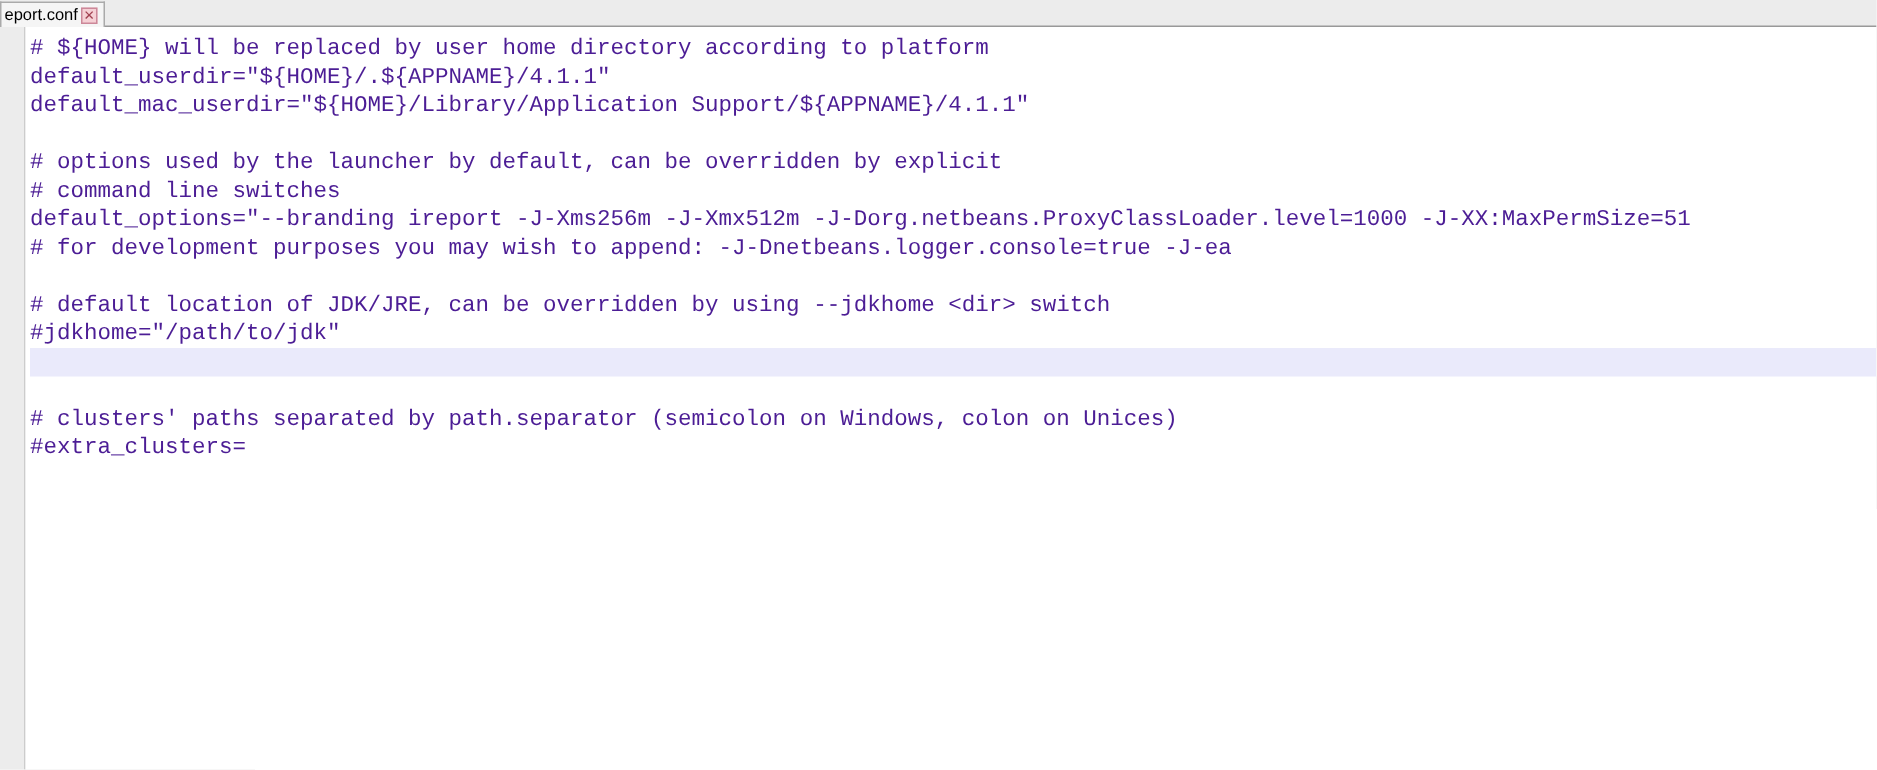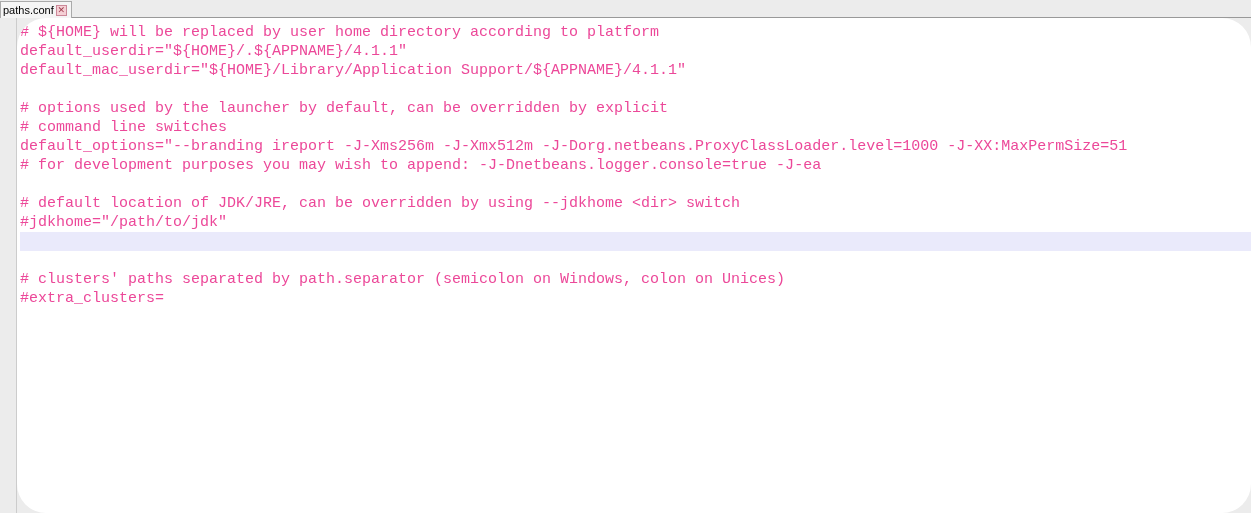--- a/index.html
+++ b/index.html
@@ -64,41 +64,40 @@
       border-right: 1px solid #ccc;
       flex-shrink: 0;
     }
     .editor {
       flex: 1;
       background: #ffffff;
       font-family: "Courier New", Consolas, monospace;
       font-size: 15px;
       line-height: 19px;
       white-space: pre;
-      color: #ec4899;
+      color: #4c1d95;
       overflow: hidden;
       padding-top: 5px;
       padding-left: 3px;
-      border-radius: 29px;
     }
     .line {
       height: 19px;
       white-space: pre;
     }
     .line.highlight {
       background: #eaeafb;
       width: 100%;
     }
   </style>
 </head>
 <body>
 
 <div class="tab-bar">
   <div class="tab">
-    <span class="tab-label">paths.conf</span>
+    <span class="tab-label">eport.conf</span>
     <span class="close-icon" title="Close">✕</span>
   </div>
 </div>
 
 <div class="editor-container">
   <div class="gutter"></div>
   <div class="editor" id="editor"><div class="line"># ${HOME} will be replaced by user home directory according to platform</div><div class="line">default_userdir="${HOME}/.${APPNAME}/4.1.1"</div><div class="line">default_mac_userdir="${HOME}/Library/Application Support/${APPNAME}/4.1.1"</div><div class="line">&nbsp;</div><div class="line"># options used by the launcher by default, can be overridden by explicit</div><div class="line"># command line switches</div><div class="line">default_options="--branding ireport -J-Xms256m -J-Xmx512m -J-Dorg.netbeans.ProxyClassLoader.level=1000 -J-XX:MaxPermSize=51</div><div class="line"># for development purposes you may wish to append: -J-Dnetbeans.logger.console=true -J-ea</div><div class="line">&nbsp;</div><div class="line"># default location of JDK/JRE, can be overridden by using --jdkhome &lt;dir&gt; switch</div><div class="line">#jdkhome="/path/to/jdk"</div><div class="line highlight">&nbsp;</div><div class="line">&nbsp;</div><div class="line"># clusters' paths separated by path.separator (semicolon on Windows, colon on Unices)</div><div class="line">#extra_clusters=</div></div>
 </div>
 
 </body></html>

